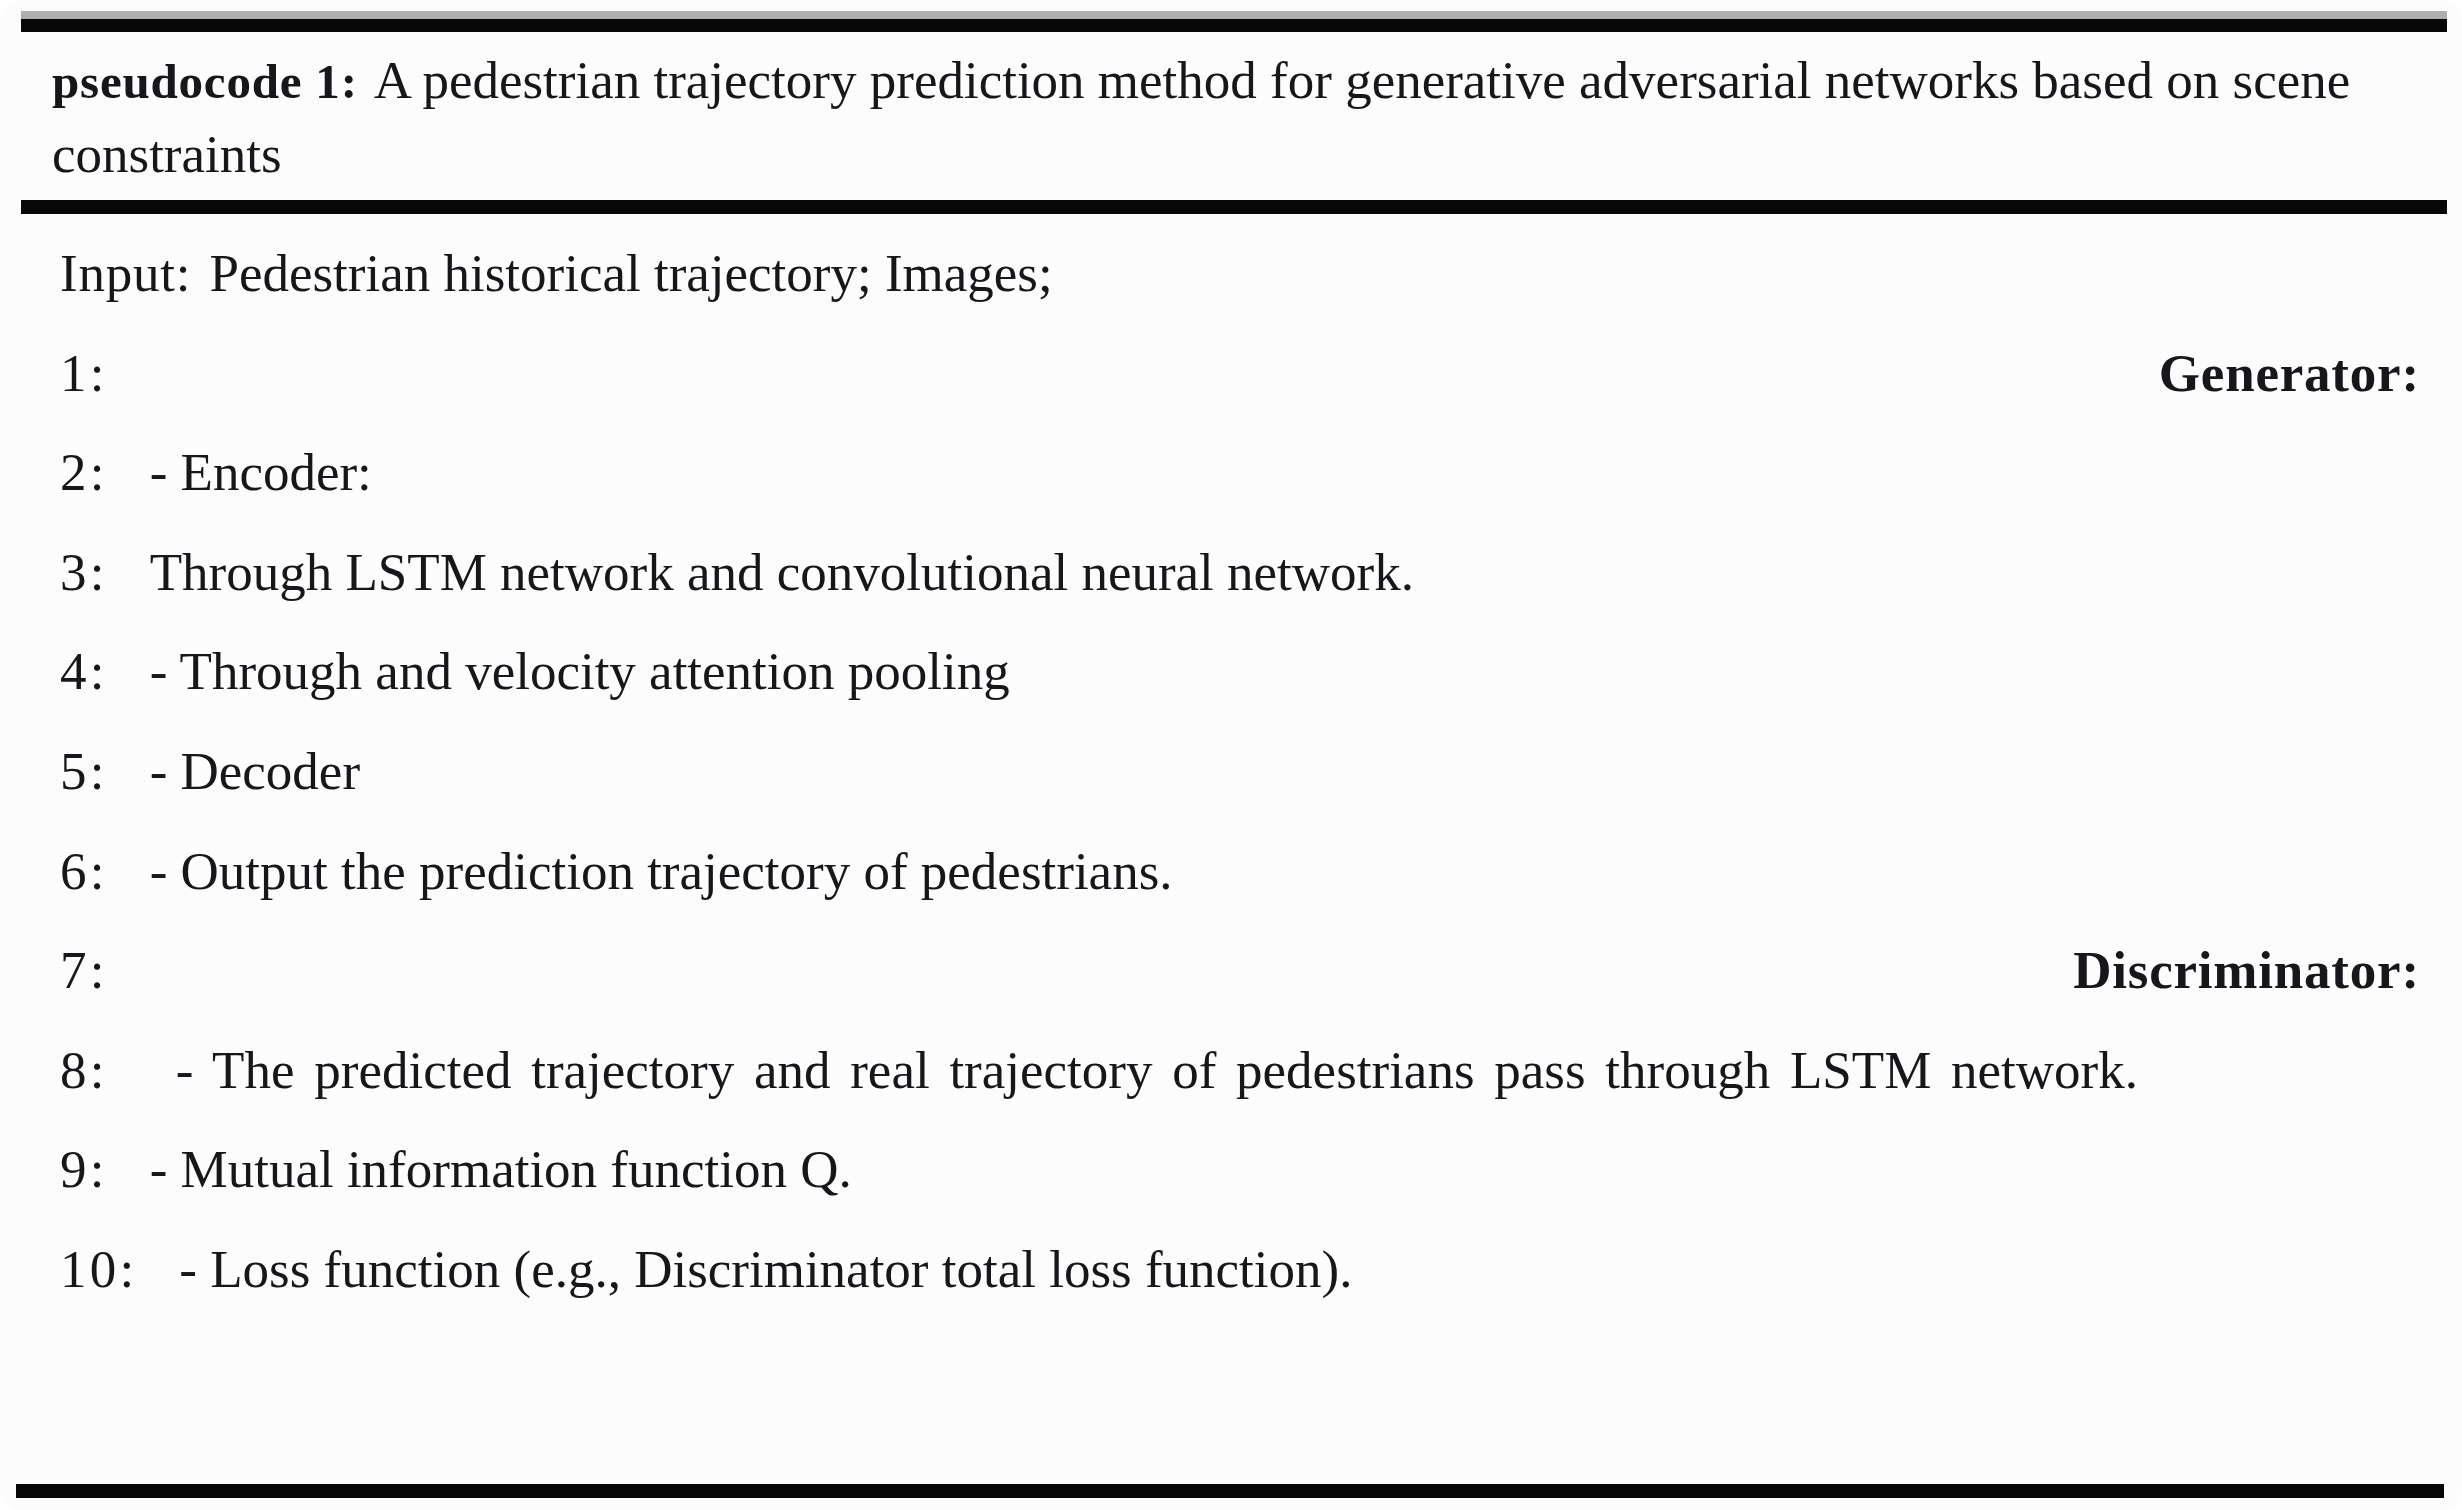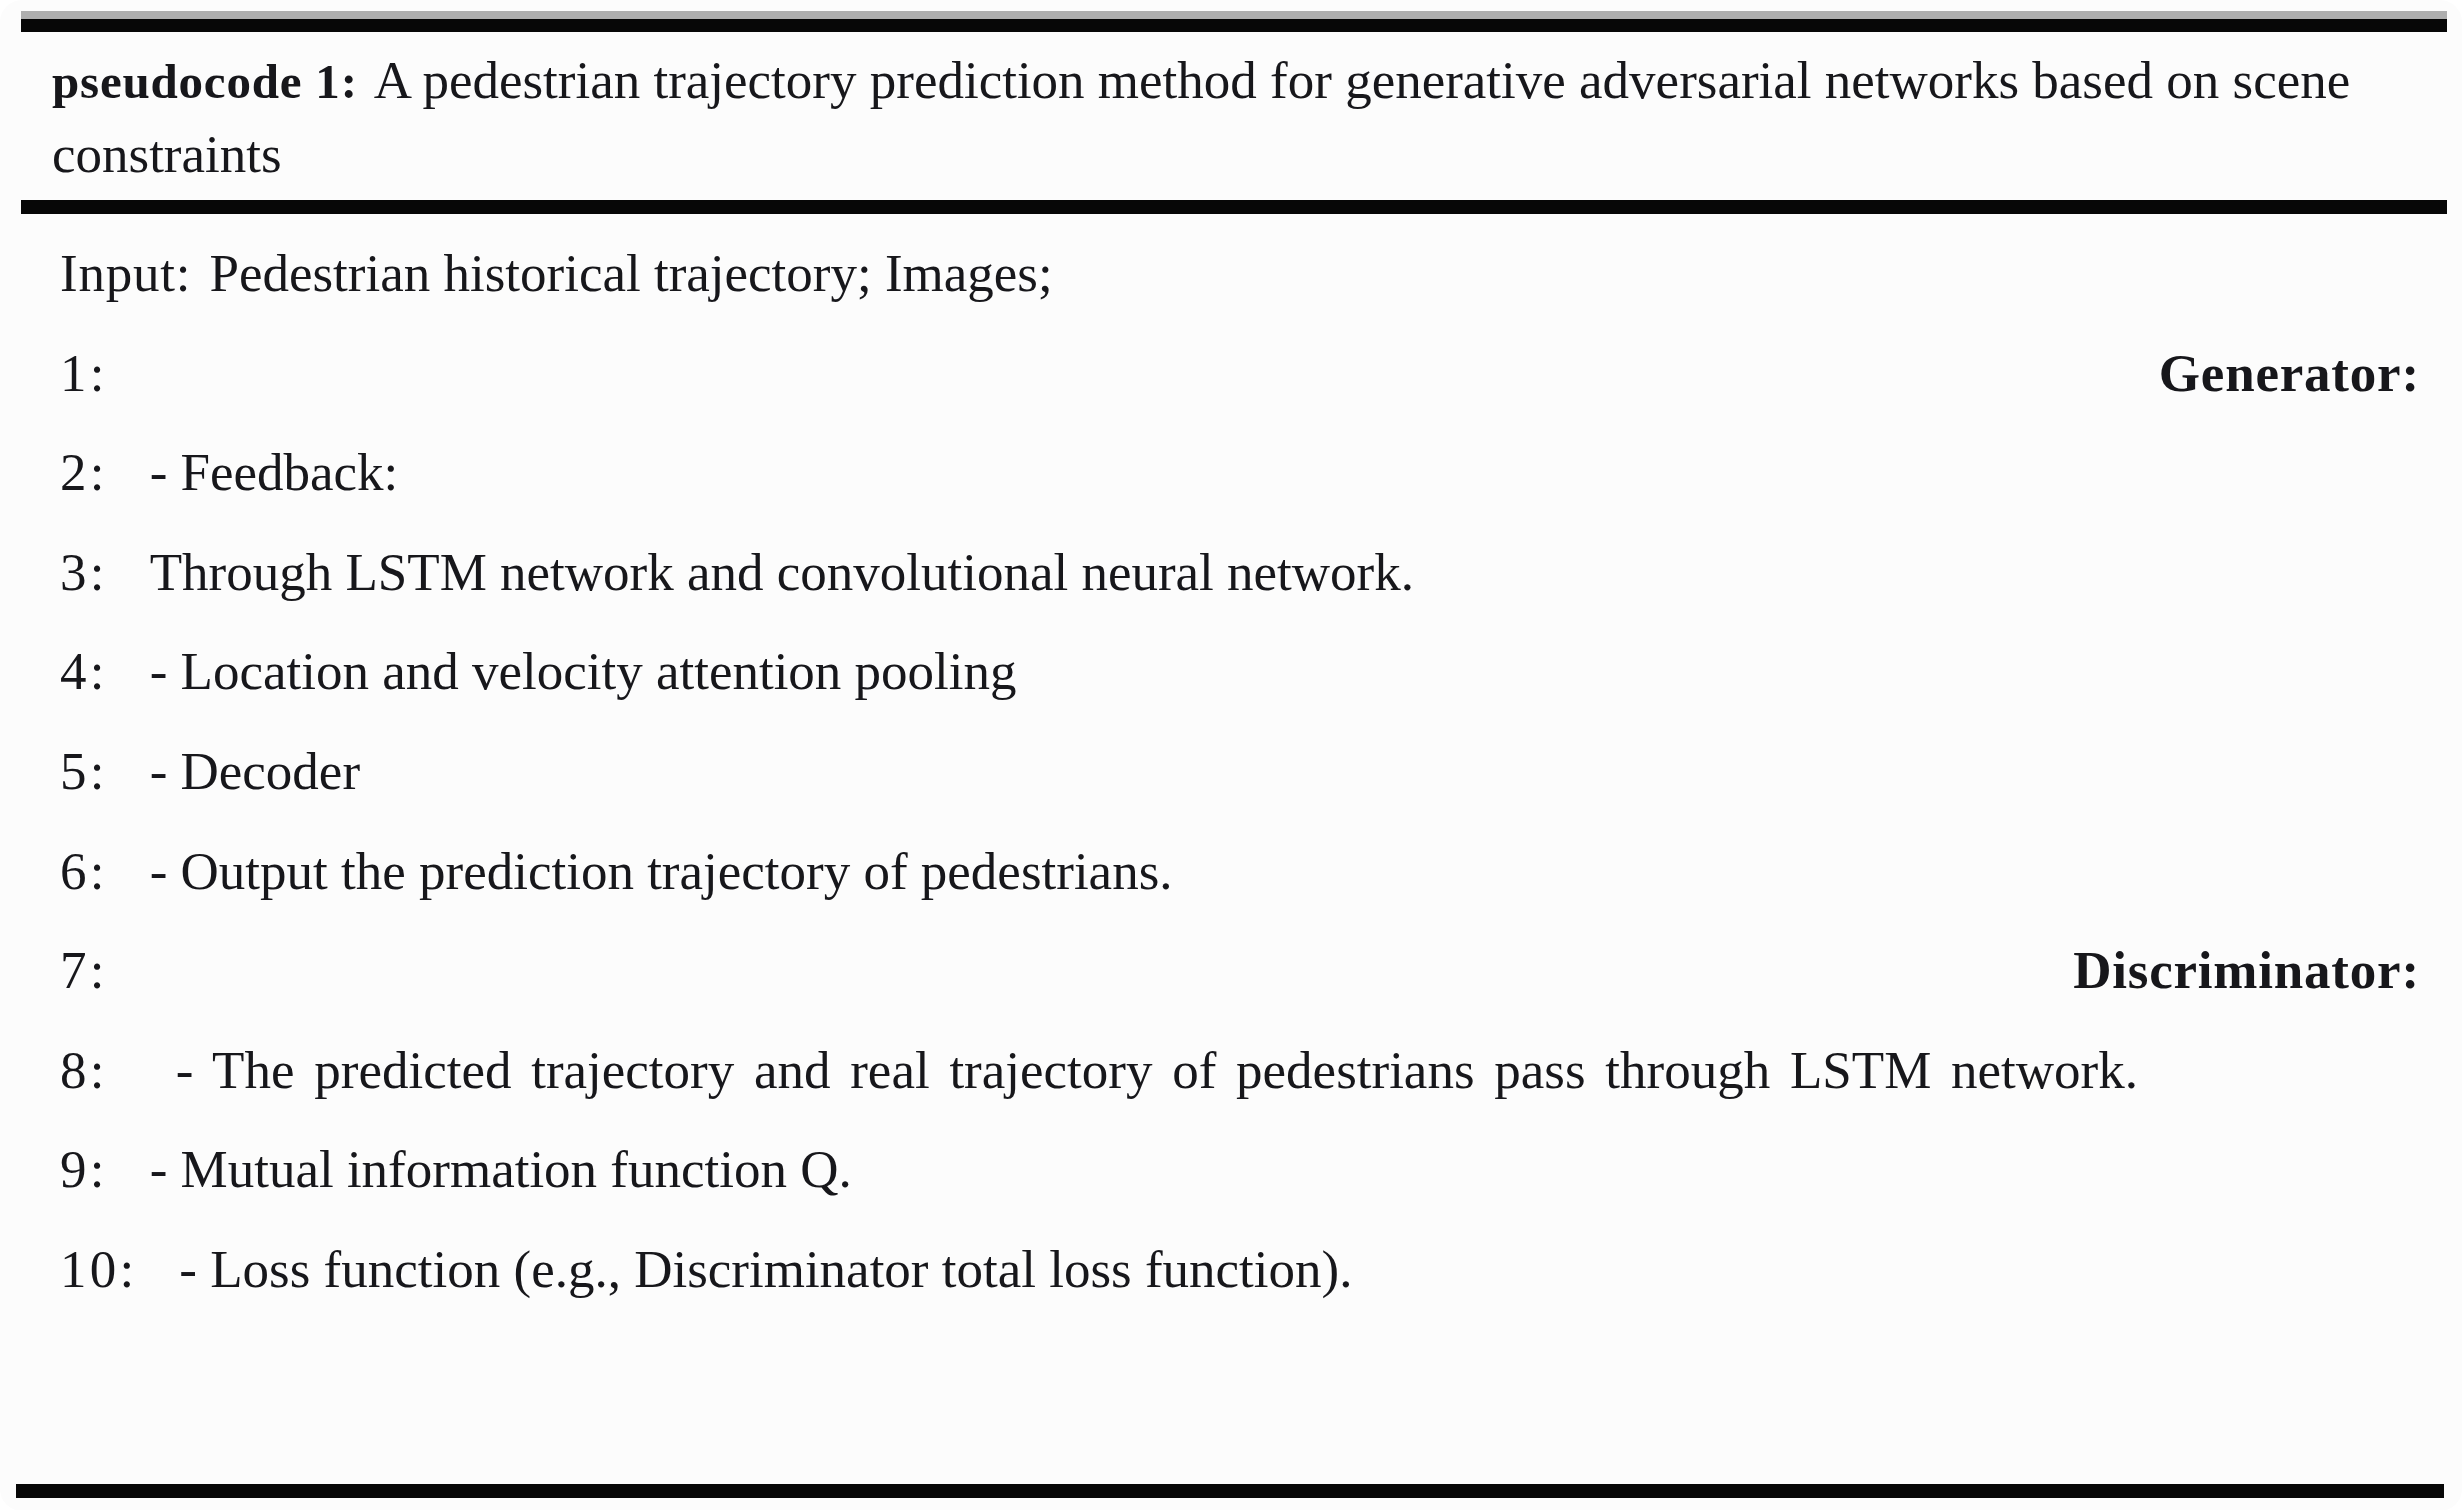--- a/index.html
+++ b/index.html
@@ -116,29 +116,29 @@
       <div class="input-line">
         <span class="input-label">Input:</span><span class="input-text">Pedestrian historical trajectory; Images;</span>
       </div>
       <div>
           <div class="line bold">
             <span class="num">1:</span>
             <span class="txt">Generator:</span>
           </div>
           <div class="line">
             <span class="num">2:</span>
-            <span class="txt">- Feedback:</span>
+            <span class="txt">- Encoder:</span>
           </div>
           <div class="line">
             <span class="num">3:</span>
             <span class="txt">Through LSTM network and convolutional neural network.</span>
           </div>
           <div class="line">
             <span class="num">4:</span>
-            <span class="txt">- Location and velocity attention pooling</span>
+            <span class="txt">- Through and velocity attention pooling</span>
           </div>
           <div class="line">
             <span class="num">5:</span>
             <span class="txt">- Decoder</span>
           </div>
           <div class="line">
             <span class="num">6:</span>
             <span class="txt">- Output the prediction trajectory of pedestrians.</span>
           </div>
           <div class="line bold">

